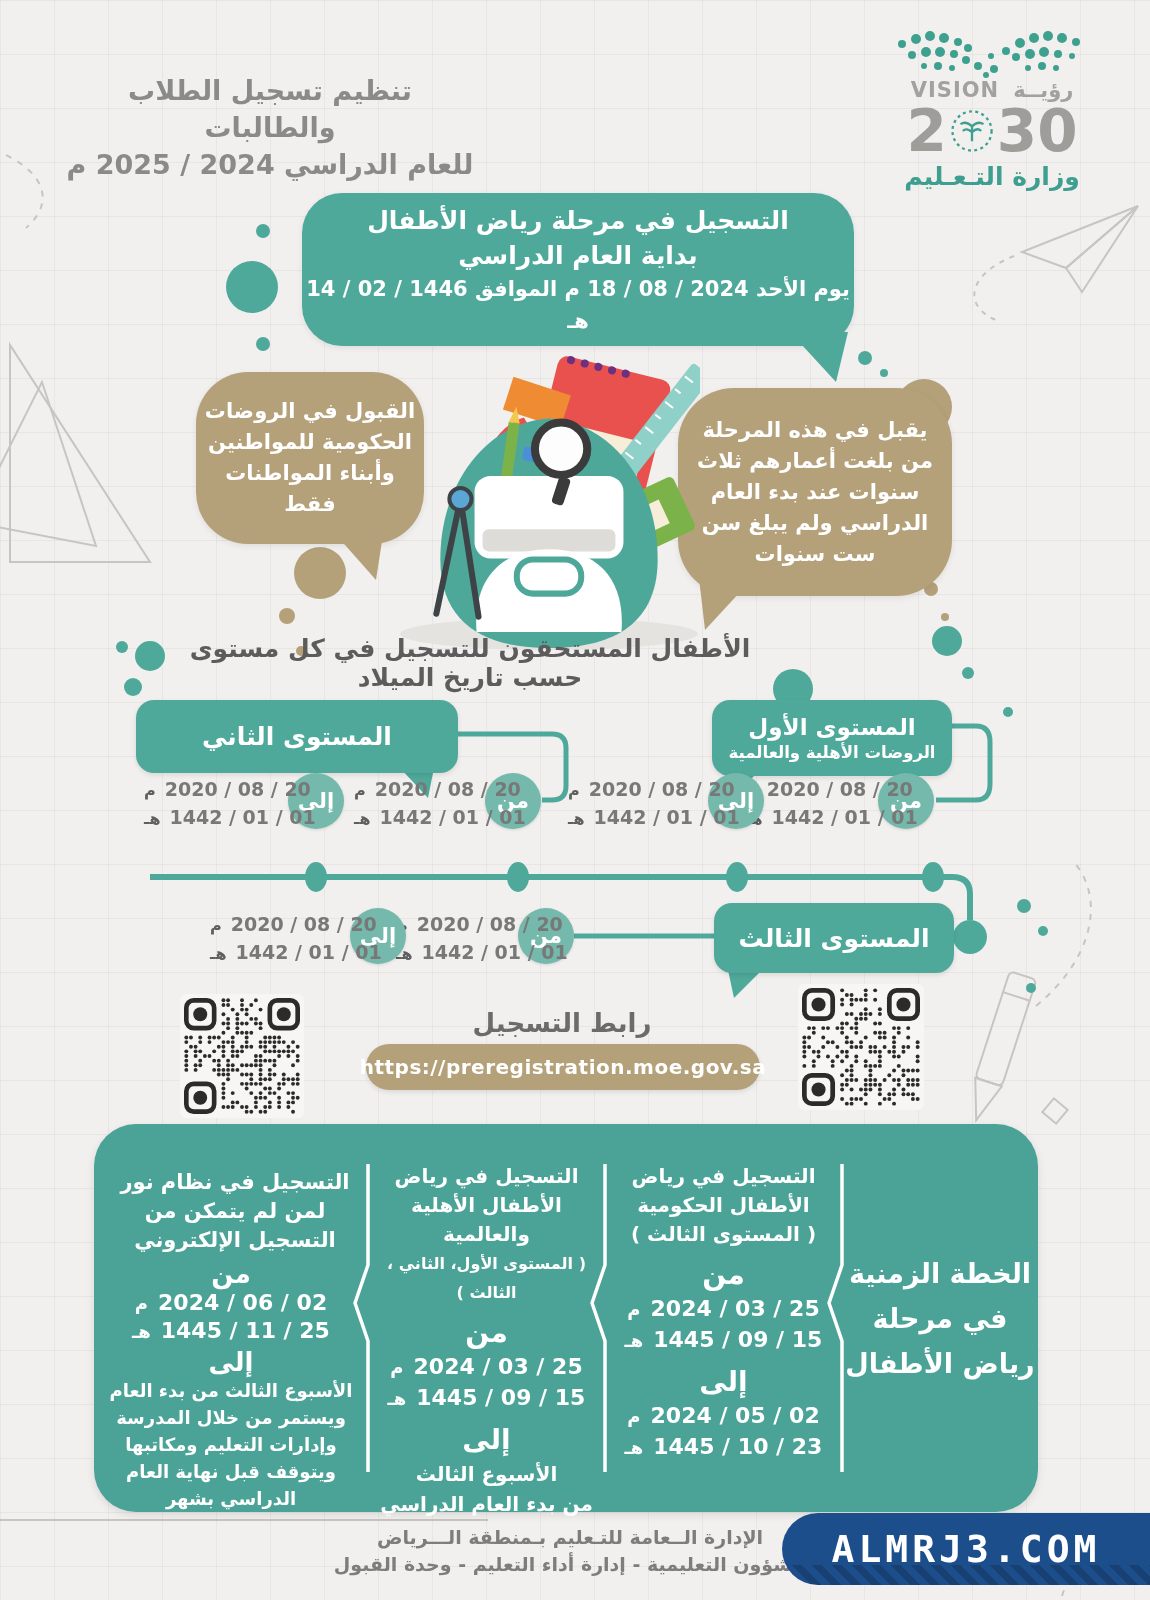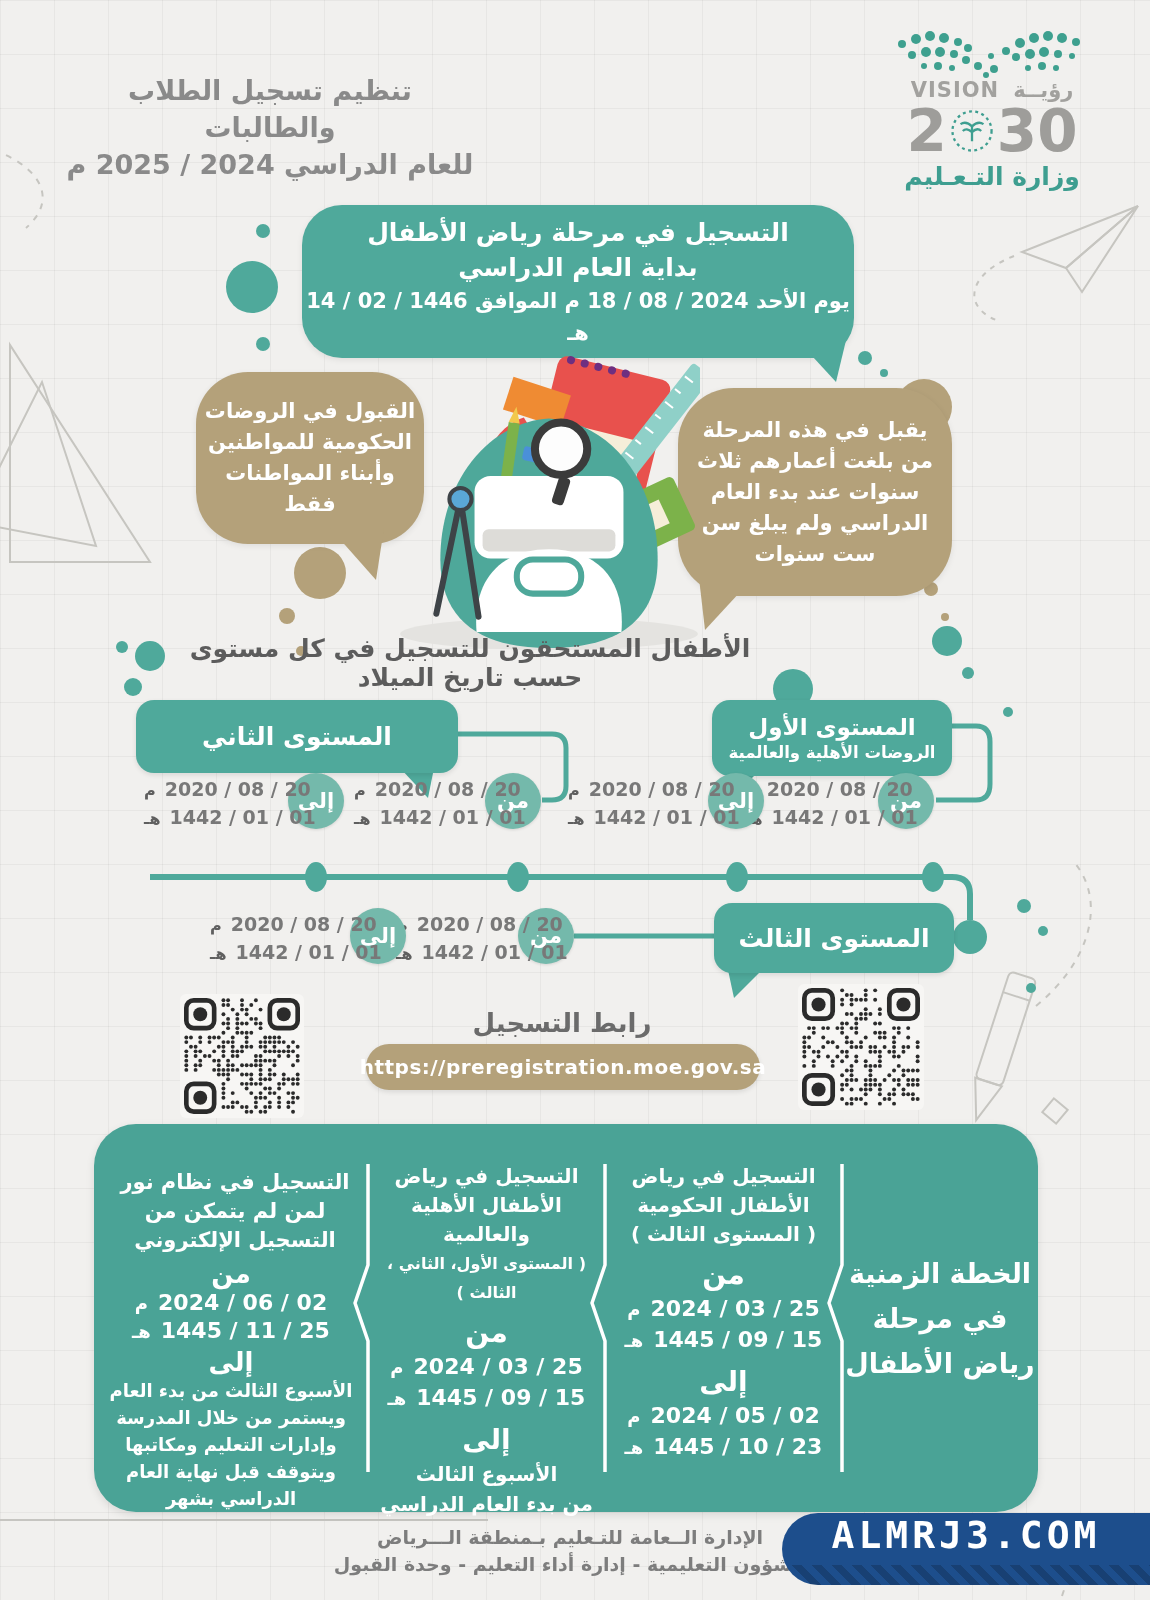--- a/index.html
+++ b/index.html
@@ -49,21 +49,21 @@
   .p-col-title .small-line{font-size:16px;}
   .p-from,.p-to{font-size:28px;font-weight:700;margin:9px 0 3px;}
   .p-date{display:flex;justify-content:center;align-items:baseline;gap:10px;direction:ltr;line-height:30px;}
   .p-era{font-size:18px;font-weight:700;}
   .p-num{font-size:22px;font-weight:700;white-space:nowrap;}
   .p-tolines{font-size:20px;font-weight:700;line-height:30px;}
   .p-para{font-size:18px;font-weight:700;line-height:27px;}
   .divider{position:absolute;top:40px;}
   
   .footer{color:#7d7d7d;font-weight:600;font-size:19px;line-height:27px;text-align:center;direction:rtl;}
-  .banner{position:absolute;background:#1d4e8c;border-radius:36px 0 0 36px;display:flex;align-items:flex-start;justify-content:center;overflow:hidden;}
+  .banner{position:absolute;background:#1d4e8c;border-radius:36px 0 0 36px;display:flex;align-items:center;justify-content:center;overflow:hidden;}
   .banner::after{content:"";position:absolute;left:10px;right:0;bottom:0;height:20px;
      background:repeating-linear-gradient(45deg,rgba(0,0,0,.18) 0 7px,rgba(0,0,0,0) 7px 14px);}
   .banner-text{color:#fff;font-family:"DejaVu Sans Mono",monospace;font-weight:700;font-size:38px;letter-spacing:4px;position:relative;z-index:1;}
   .sketch{stroke:#c6c5c0;fill:none;stroke-width:2;}
 </style>
 </head>
 <body>
 
 <div class="page">
 
@@ -167,21 +167,21 @@
   <div class="dot" style="left:1026px;top:983px;width:10px;height:10px;background:#4fa99b;"></div>
 
   <div class="dot" style="left:294px;top:547px;width:52px;height:52px;background:#b4a17a;"></div>
   <div class="dot" style="left:279px;top:608px;width:16px;height:16px;background:#b4a17a;"></div>
   <div class="dot" style="left:296px;top:646px;width:10px;height:10px;background:#b4a17a;"></div>
   <div class="dot" style="left:896px;top:379px;width:56px;height:56px;background:#b4a17a;"></div>
   <div class="dot" style="left:837px;top:422px;width:10px;height:10px;background:#b4a17a;"></div>
   <div class="dot" style="left:924px;top:582px;width:14px;height:14px;background:#b4a17a;"></div>
   <div class="dot" style="left:941px;top:613px;width:8px;height:8px;background:#b4a17a;"></div>
 
-  <div class="bubble bubble-teal" style="left:302px;top:205px;width:552px;height:153px;border-radius:40px;">
+  <div class="bubble bubble-teal" style="left:302px;top:193px;width:552px;height:153px;border-radius:40px;">
     <div class="intro-l12">التسجيل في مرحلة رياض الأطفال</div>
     <div class="intro-l12">بداية العام الدراسي</div>
     <div class="intro-l3">يوم الأحد 2024 / 08 / 18 م الموافق 1446 / 02 / 14 هـ</div>
   </div>
   <svg class="abs" style="left:790px;top:332px;" width="62" height="52">
       <polygon points="0,0 58,0 46,50" fill="#4fa99b"></polygon>
     </svg>
 
   <div class="bubble bubble-gold" style="left:196px;top:372px;width:228px;height:172px;border-radius:52px;">
     <div class="gold-line">القبول في الروضات</div>

